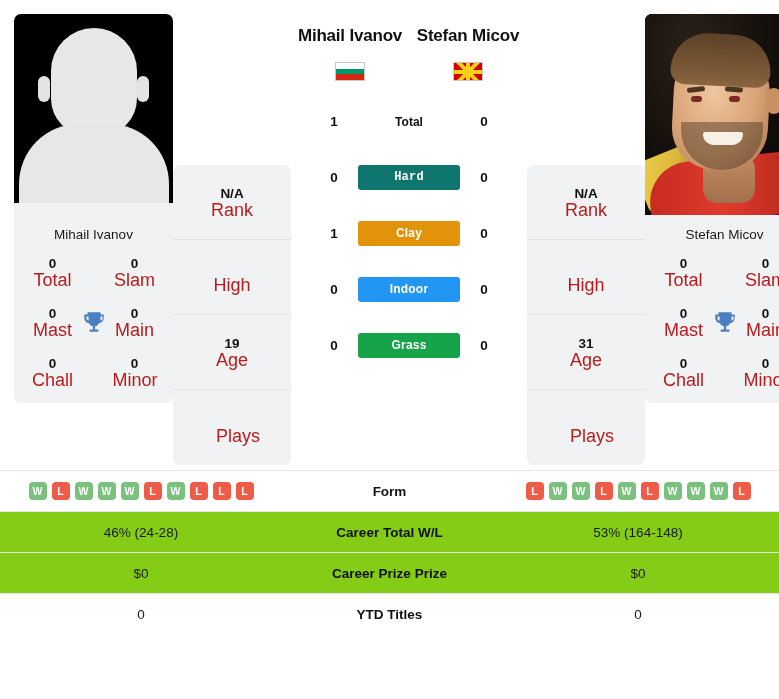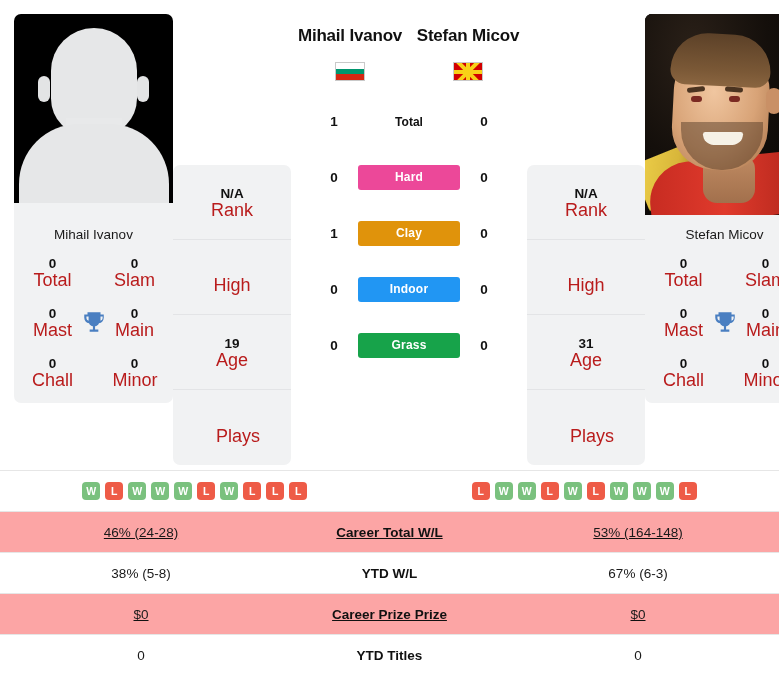--- a/index.html
+++ b/index.html
@@ -233,21 +233,21 @@
   }
 
   
   .table { width: 779px; }
   .trow {
     display: flex; align-items: center;
     height: 41px;
     border-top: 1px solid #e6e6e6;
     background: #ffffff;
   }
-  .trow.alt { background: #fca5a5; text-decoration: underline; }
+  .trow.alt { background: #84cc16; }
   .tcell {
     flex: 1 1 0;
     display: flex; align-items: center; justify-content: center;
     font-size: 13.5px; color: #1a1a1a;
     padding: 0 6px;
   }
   .tcell.mid { font-weight: bold; color: #111; flex: 0 0 215px; }
   .formwrap { display: flex; gap: 5px; }
   .fbadge {
     width: 18px; height: 18px;
@@ -371,21 +371,21 @@
 
     <div class="rows" id="h2h-rows">
         <div class="row-line">
           <div class="row-num">1</div>
           <div class="row-mid"><span class="row-label-plain">Total</span></div>
           <div class="row-num">0</div>
         </div>
         <div class="row-line">
           <div class="row-num">0</div>
           <div class="row-mid">
-            <span class="badge" style="background: #ec4899;">Hard</span>
+            <span class="badge" style="background: #0f766e; font-family: Liberation Mono, monospace;">Hard</span>
           </div>
           <div class="row-num">0</div>
         </div>
         <div class="row-line">
           <div class="row-num">1</div>
           <div class="row-mid">
             <span class="badge" style="background: rgb(224, 147, 11);">Clay</span>
           </div>
           <div class="row-num">0</div>
         </div>
@@ -502,45 +502,41 @@
           <span class="fbadge fw">W</span>
           <span class="fbadge fw">W</span>
           <span class="fbadge fw">W</span>
           <span class="fbadge fl">L</span>
           <span class="fbadge fw">W</span>
           <span class="fbadge fl">L</span>
           <span class="fbadge fl">L</span>
           <span class="fbadge fl">L</span>
         </div>
       </div>
+      <div class="tcell mid">Form</div>
       <div class="tcell">
         <div class="formwrap">
           <span class="fbadge fl">L</span>
           <span class="fbadge fw">W</span>
           <span class="fbadge fw">W</span>
           <span class="fbadge fl">L</span>
           <span class="fbadge fw">W</span>
           <span class="fbadge fl">L</span>
           <span class="fbadge fw">W</span>
           <span class="fbadge fw">W</span>
           <span class="fbadge fw">W</span>
           <span class="fbadge fl">L</span>
         </div>
       </div>
     </div>
     <div class="trow alt">
       <div class="tcell">46% (24-28)</div>
       <div class="tcell mid">Career Total W/L</div>
       <div class="tcell">53% (164-148)</div>
     </div>
-    <div class="trow">
-      <div class="tcell">38% (5-8)</div>
-      <div class="tcell mid">YTD W/L</div>
-      <div class="tcell">67% (6-3)</div>
-    </div>
     <div class="trow alt">
       <div class="tcell">$0</div>
       <div class="tcell mid">Career Prize Prize</div>
       <div class="tcell">$0</div>
     </div>
     <div class="trow">
       <div class="tcell">0</div>
       <div class="tcell mid">YTD Titles</div>
       <div class="tcell">0</div>
     </div>

